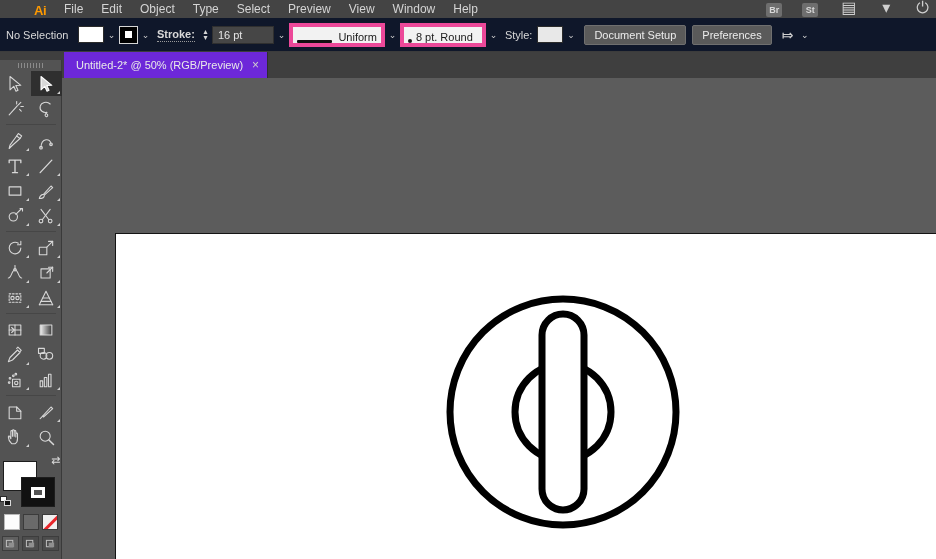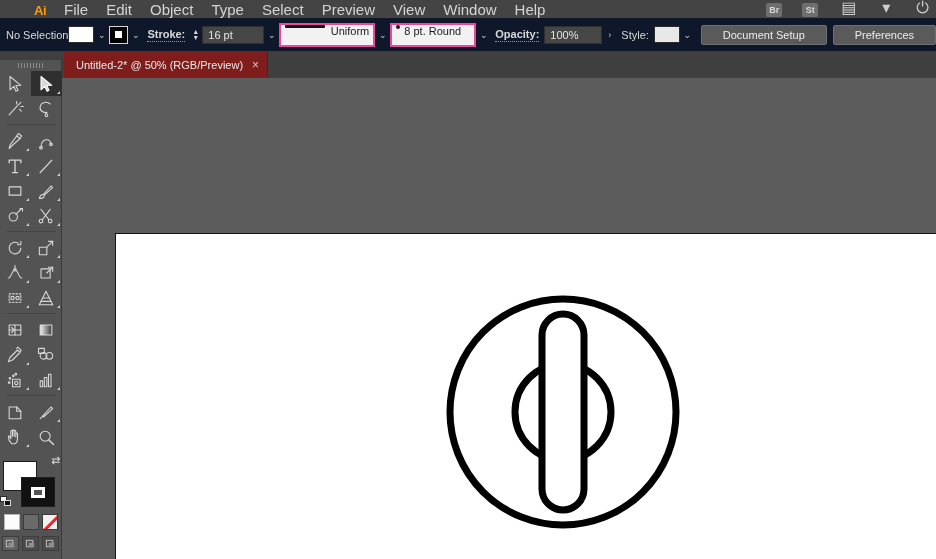--- a/index.html
+++ b/index.html
@@ -20,21 +20,21 @@
     overflow: hidden;
     padding-left: 25px;
   }
   #ai-logo {
     width: 30px; height: 18px;
     display: flex; align-items: flex-end; justify-content: center;
     color: #ff9a00; font-weight: bold; font-size: 13px;
     letter-spacing: -.5px; line-height: 15px;
   }
   .menu-item {
-    font-size: 15px; color: #d4d4d4;
+    font-size: 12px; color: #d4d4d4;
     padding: 0 9px; line-height: 17px; height: 18px;
     display: flex; align-items: flex-end; white-space: nowrap;
   }
   #menu-right {
     margin-left: auto; display: flex; align-items: flex-end;
     height: 18px; padding-right: 4px; gap: 20px;
   }
   .mr-badge {
     width: 16px; height: 14px; background: #6e6e6e; color: #d8d8d8;
     font-size: 9px; font-weight: bold; display: flex;
@@ -97,57 +97,57 @@
   .field {
     background: #464646; border: 1px solid #2f2f2f;
     height: 18px; display: flex; align-items: center;
     padding: 0 5px; color: #e4e4e4; font-size: 11px;
     white-space: nowrap;
   }
   .field.w-stroke { width: 62px; }
   .field.w-op { width: 58px; }
 
   .combo-white {
-    background: #f2f2f2; border: 2px solid #ec4899;
-    height: 24px; display: flex; align-items: flex-start;
+    background: #f2f2f2; border: 4px solid #ec4899;
+    height: 24px; display: flex; align-items: flex-end;
     padding: 0 4px; color: #1a1a1a; font-size: 11px;
     white-space: nowrap; gap: 4px;
   }
   .combo-white.w-prof { width: 96px; justify-content: flex-end; }
   .combo-white.w-cap  { width: 86px; }
   .profile-line {
     flex: 1; height: 3px; background: #111; border-radius: 1px;
     margin-right: 2px;
   }
   .cap-dot {
     width: 4px; height: 4px; border-radius: 50%;
     background: #1a1a1a; flex: 0 0 auto;
   }
 
   .cb-btn {
     border: 1px solid #6f6f6f; background: #5a5a5a;
     color: #ececec; font-size: 11px; height: 20px;
-    padding: 0 21px; display: flex; align-items: center;
+    padding: 0 9px; display: flex; align-items: center;
     border-radius: 2px; white-space: nowrap; margin-left: 6px;
   }
 
   .chev-btn {
     width: 14px; height: 20px; display: flex;
     align-items: center; justify-content: center;
     color: #d5d5d5; font-size: 9px;
   }
 
   
   #tabbar {
     position: absolute; left: 0; top: 52px; width: 936px; height: 26px;
     background: #3f3f3f; display: flex; align-items: stretch;
   }
   #tabbar-spacer { width: 64px; height: 26px; background: #3f3f3f; }
   .doc-tab {
-    background: #7f1d1d; height: 26px; display: flex; align-items: center;
+    background: #6d28d9; height: 26px; display: flex; align-items: center;
     padding: 0 8px 0 12px; gap: 9px;
     border-right: 1px solid #2e2e2e;
     font-size: 11px; color: #e9e9e9; white-space: nowrap;
   }
   .tab-close { font-size: 12px; color: #cfcfcf; line-height: 1; }
 
   
   #tools {
     position: absolute; left: 0; top: 60px; width: 62px; height: 499px;
     background: #535353; border-right: 1px solid #3a3a3a;
@@ -312,25 +312,20 @@
     </div>
 
     <div class="cb-group">
       <div class="combo-white w-cap">
         <span class="cap-dot"></span>
         <span>8 pt. Round</span>
       </div>
       <div class="mini-arrow">⌄</div>
     </div>
 
-    <div class="cb-group">
-      <div class="cb-label dotted">Opacity:</div>
-      <div class="field w-op">100%</div>
-      <div class="mini-arrow">›</div>
-    </div>
 
     <div class="cb-group">
       <div class="cb-label">Style:</div>
       <div class="swatch-style"></div>
       <div class="mini-arrow">⌄</div>
     </div>
 
     <div class="cb-btn">Document Setup</div>
     <div class="cb-btn">Preferences</div>
 

